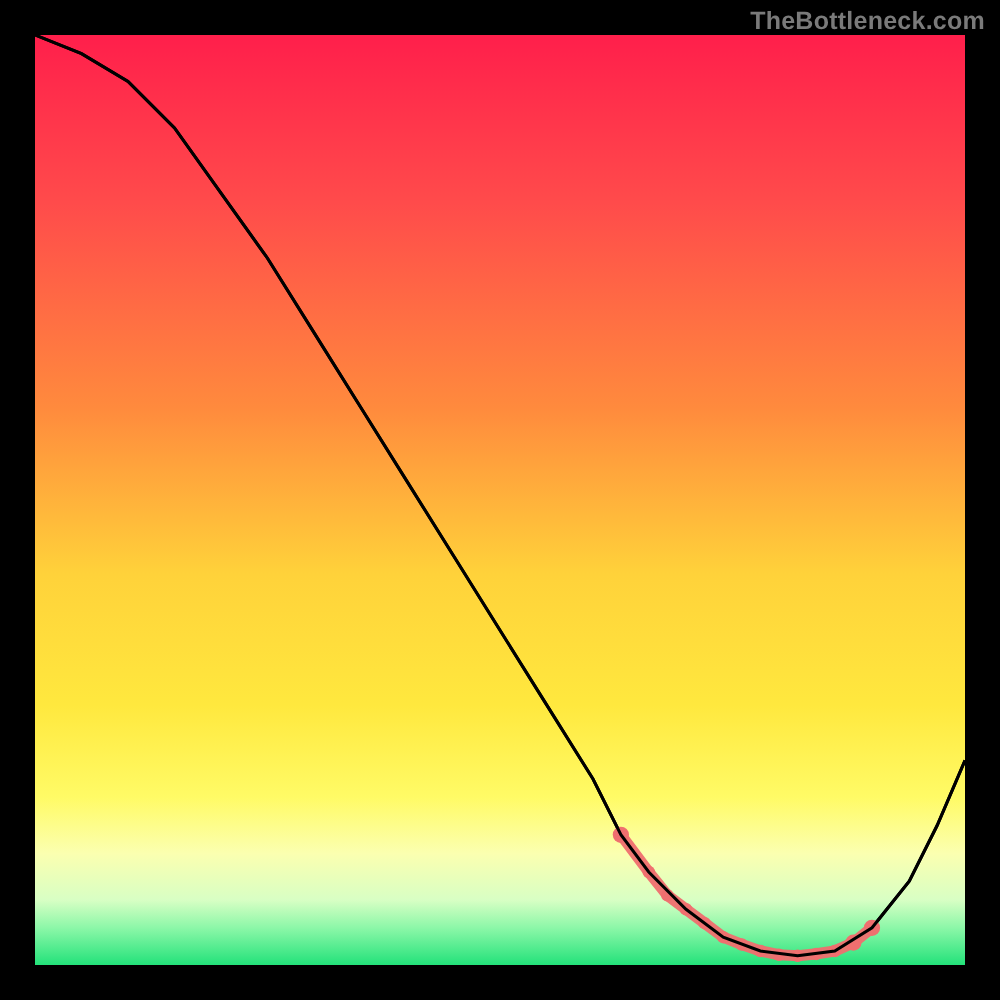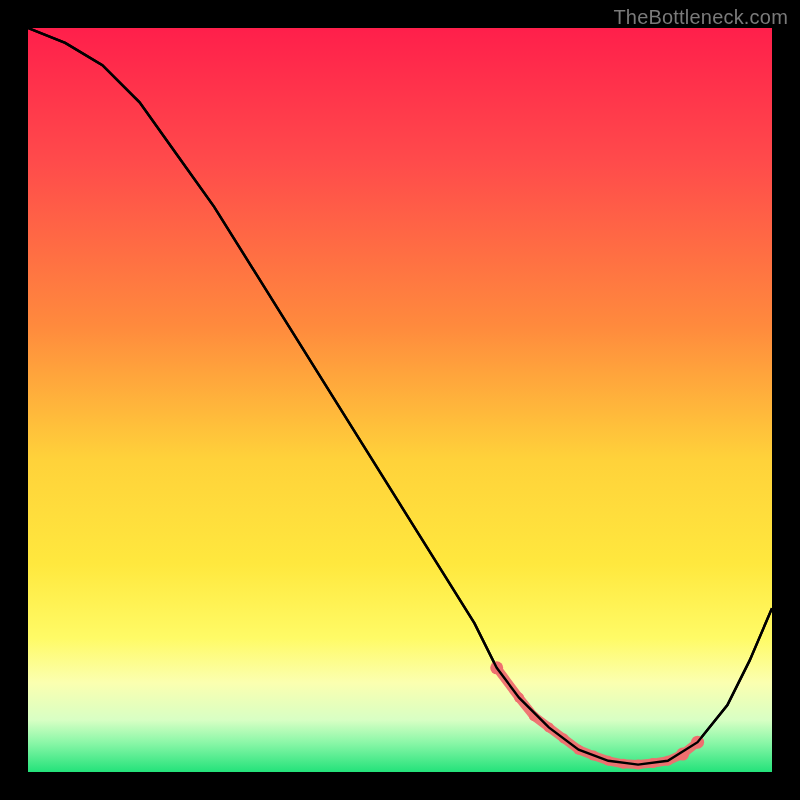--- a/index.html
+++ b/index.html
@@ -17,21 +17,21 @@
     width: 744px;
     height: 744px;
     background: #000;
   }
   .watermark {
     position: absolute;
     top: 6px;
     right: 12px;
     font-family: Arial, Helvetica, sans-serif;
     font-size: 20px;
-    font-weight: 400;
+    font-weight: 700;
     color: #7a7a7a;
     letter-spacing: 0.2px;
     text-align: right;
   }
   svg {
     display: block;
   }
 </style>
 </head>
 <body>

